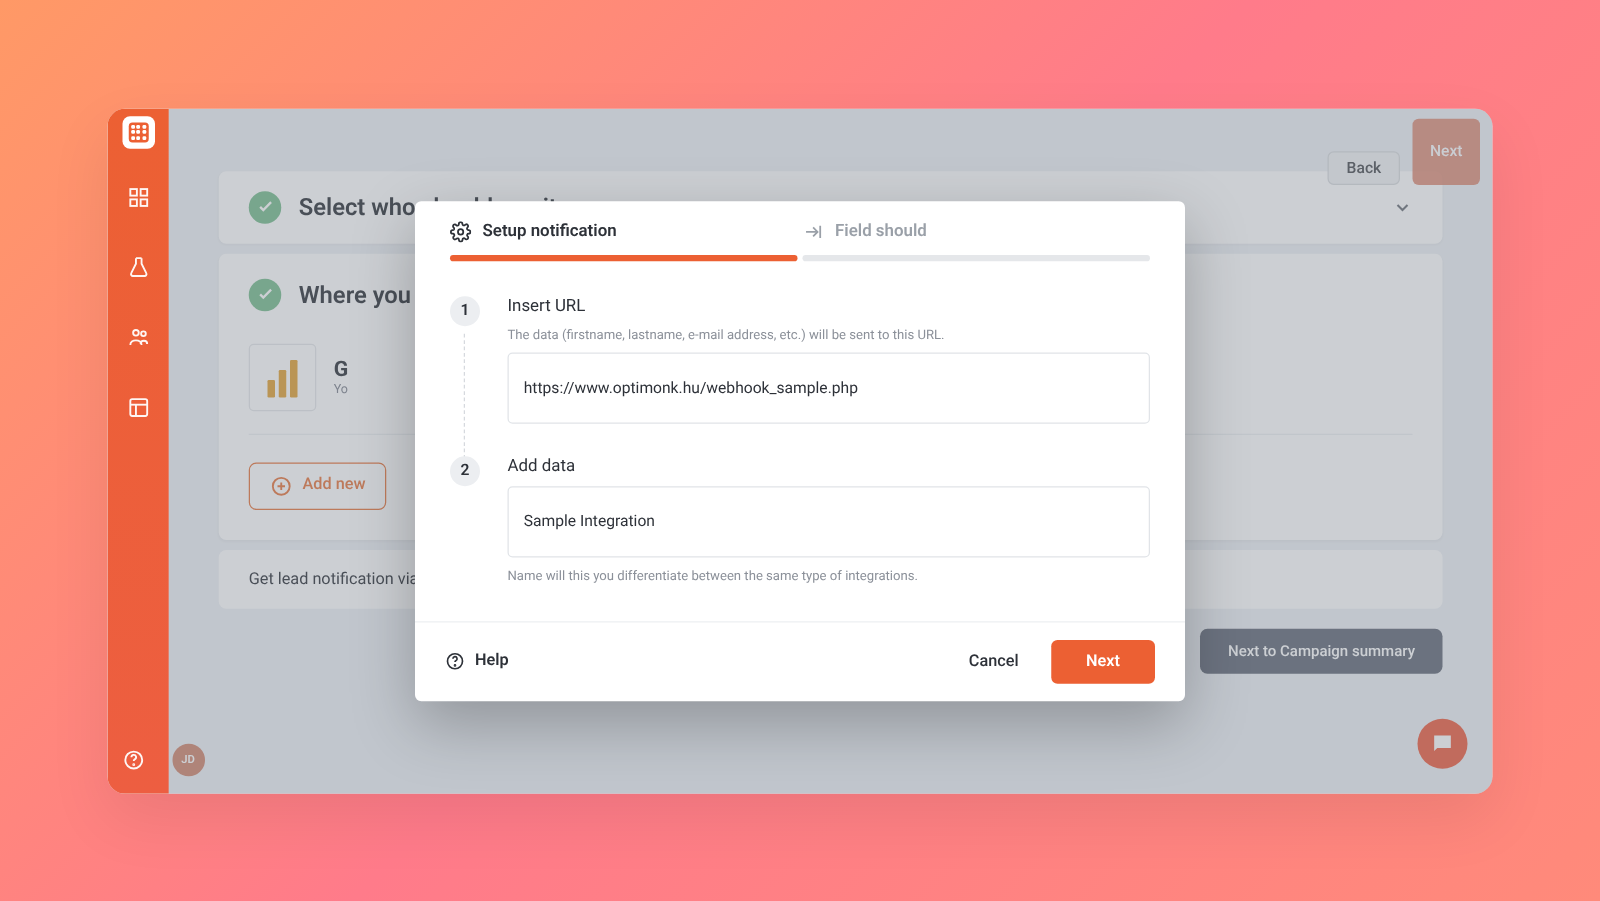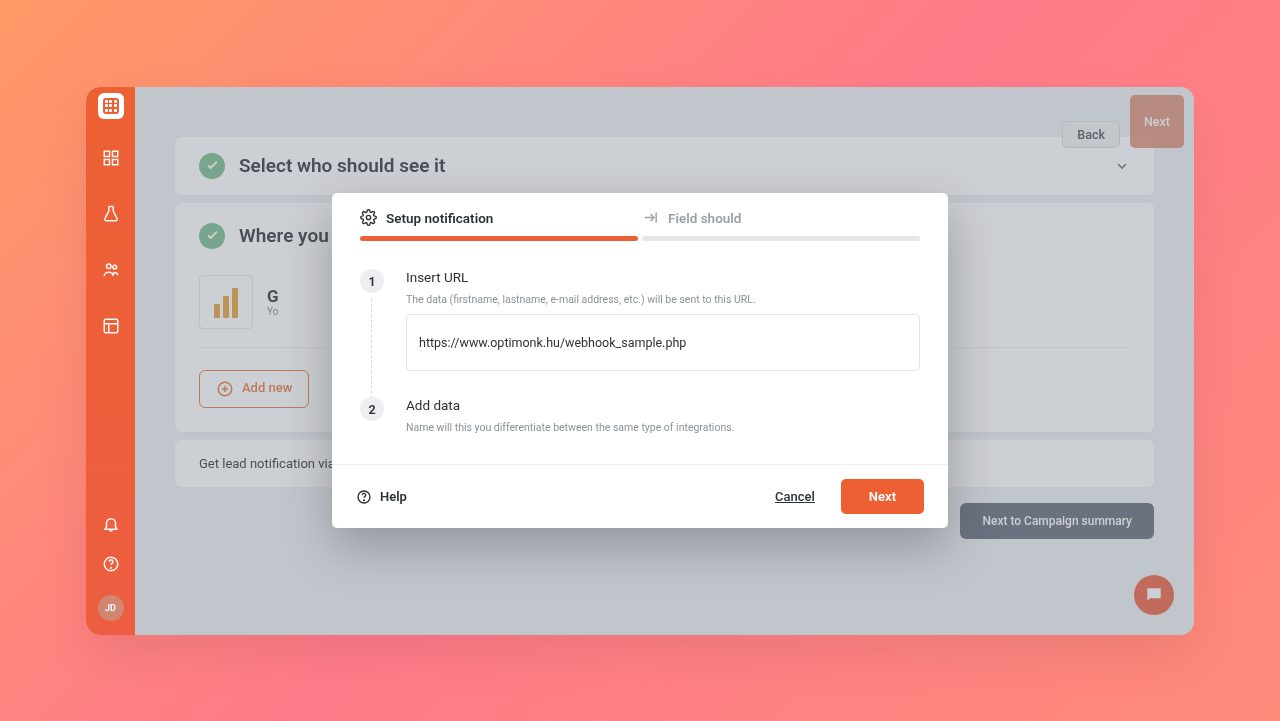--- a/index.html
+++ b/index.html
@@ -21,21 +21,21 @@
       width: 26px; height: 26px; background: #fff; border-radius: 6px;
       display: flex; align-items: center; justify-content: center; margin-bottom: 30px;
     }
     .logo-inner {
       width: 16px; height: 16px; background: #ec6033; border-radius: 3px;
       display: grid; grid-template-columns: repeat(3, 1fr); gap: 1.5px; padding: 2px;
     }
     .logo-dot { background: #fff; border-radius: 1px; }
     .nav-icons { display: flex; flex-direction: column; gap: 38px; align-items: center; }
     .nav-icon { width: 18px; height: 18px; color: #fff; opacity: 0.95; cursor: pointer; }
-    .sidebar-bottom { margin-top: auto; display: flex; flex-direction: column; align-items: center; gap: 22px; margin-bottom: 14px; justify-content: center; }
+    .sidebar-bottom { margin-top: auto; display: flex; flex-direction: row; align-items: center; gap: 22px; margin-bottom: 14px; justify-content: center; }
     .avatar {
       width: 26px; height: 26px; border-radius: 50%; background: #d0866f; color: #fff;
       font-size: 9px; font-weight: 600; display: flex; align-items: center; justify-content: center;
     }
     .main { flex: 1; position: relative; display: flex; flex-direction: column; }
     .top-buttons { position: absolute; right: 10px; top: 8px; display: flex; gap: 10px; }
     .btn-back, .btn-next-top {
       padding: 5px 14px; border-radius: 5px; font-size: 12.5px; font-weight: 500; cursor: pointer; border: none;
     }
     .btn-back { background: #f1f2f4; color: #4a4d52; border: 1px solid #d8dbde; margin-top: 26px; }
@@ -114,23 +114,23 @@
       width: 100%; padding: 20px 12px; border: 1px solid #e1e4e8; border-radius: 4px;
       font-size: 12.5px; color: #2d3138; outline: none;
     }
     .m-dash {
       position: absolute; left: 11px; top: 30px; bottom: -28px; width: 1px;
       border-left: 1px dashed #d6d9de;
     }
     .m-footer {
       border-top: 1px solid #edeff2; padding: 14px 24px; display: flex; align-items: center;
     }
-    .help { display: flex; align-items: center; gap: 8px; font-size: 13px; font-weight: 600; color: #2d3138; cursor: pointer; }
+    .help { display: flex; align-items: flex-start; gap: 8px; font-size: 13px; font-weight: 600; color: #2d3138; cursor: pointer; }
     .m-footer .spacer { flex: 1; }
-    .m-cancel { font-size: 13px; color: #2d3138; font-weight: 500; padding: 10px 18px; background: none; border: none; cursor: pointer; text-decoration: underline; }
+    .m-cancel { font-size: 13px; color: #2d3138; font-weight: 500; padding: 10px 18px; background: none; border: none; cursor: pointer; }
     .m-next {
       font-size: 13px; color: #fff; font-weight: 600; padding: 10px 28px; border-radius: 5px;
       background: #ec6033; border: none; cursor: pointer; margin-left: 8px;
     }
     svg { display: block; }
   </style>
 </head>
 <body>
 
 <div class="app-frame">
@@ -303,20 +303,21 @@
           <div class="m-col">
             <div class="m-label">Insert URL</div>
             <div class="m-hint">The data (firstname, lastname, e-mail address, etc.) will be sent to this URL.</div>
             <input class="m-input" type="text" value="https://www.optimonk.hu/webhook_sample.php" style="">
           </div>
         </div>
         <div class="m-row">
           <div class="m-num">2</div>
           <div class="m-col">
             <div class="m-label">Add data</div>
+            <input class="m-input" type="text" value="Sample Integration" style="">
             <div class="m-hint" style="margin-top:8px">Name will this you differentiate between the same type of integrations.</div>
           </div>
         </div>
       </div>
 
       <div class="m-footer">
         <div class="help">
           <svg width="16" height="16" viewBox="0 0 24 24" fill="none" stroke="currentColor" stroke-width="2">
               <circle cx="12" cy="12" r="9"></circle>
               <path d="M9.5 9a2.5 2.5 0 1 1 3.5 2.3c-.8.4-1 1-1 1.7"></path>

